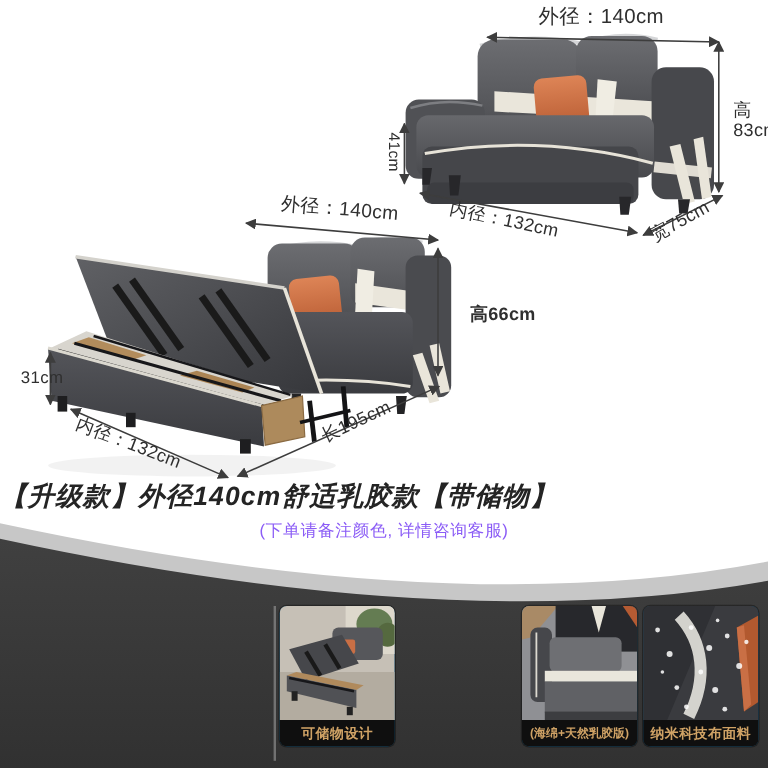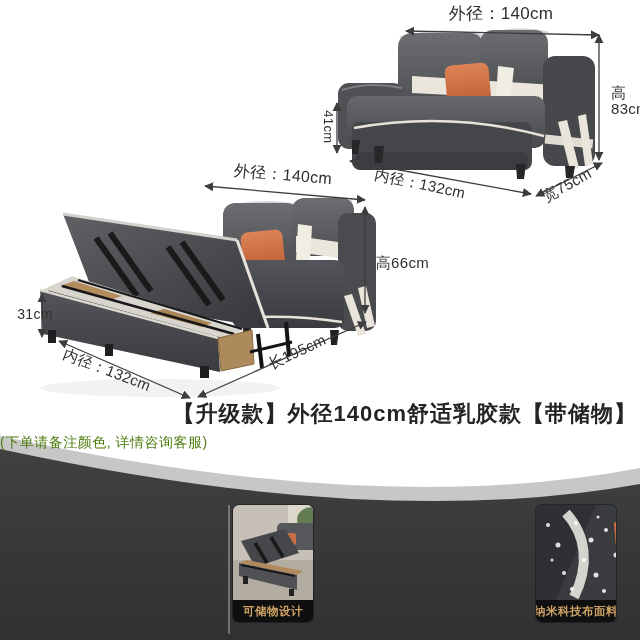--- a/index.html
+++ b/index.html
@@ -15,41 +15,41 @@
     letter-spacing:.3px;line-height:1.05;white-space:nowrap;
   }
   .t-outer{left:439px;top:5px;width:124px;font-size:17px;}
   .t-height{left:611px;top:85px;width:34px;text-align:left;}
   .t-height span{display:block;}
   .t-41{left:309px;top:120px;width:38px;font-size:13px;transform:rotate(90deg);transform-origin:center;}
   .t-inner{left:367px;top:176px;width:106px;transform:rotate(12deg);}
   .t-depth{left:539px;top:177px;width:56px;transform:rotate(-29deg);}
   .l-outer{left:231px;top:167px;width:104px;font-size:16px;transform:rotate(5deg);}
   .l-31{left:15px;top:307px;width:40px;font-size:14px;}
-  .l-66{left:373px;top:255px;width:56px;text-align:right;}
+  .l-66{left:391px;top:255px;width:56px;text-align:center;font-weight:bold;}
   .l-inner{left:54px;top:362px;width:106px;transform:rotate(21deg);}
   .l-195{left:263px;top:344px;width:68px;transform:rotate(-25deg);}
 
   
   .banner-title{
-    position:absolute;left:0;top:399px;width:637px;text-align:right;
-    font-size:22px;font-weight:bold;color:#242424;letter-spacing:1px;
+    position:absolute;left:0;top:399px;width:637px;text-align:left;
+    font-size:22px;font-weight:bold;color:#242424;letter-spacing:1px;font-style:italic;
   }
   .banner-subtitle{
-    position:absolute;left:0;top:434px;width:640px;text-align:left;
-    font-size:14px;color:#4d7c0f;letter-spacing:.5px;
+    position:absolute;left:0;top:434px;width:640px;text-align:center;
+    font-size:14px;color:#8b5cf6;letter-spacing:.5px;
   }
 
   
   .strip-divider{
     position:absolute;left:228px;top:505px;width:2px;height:129px;
     background:#949494;opacity:.65;
   }
   .card{
-    position:absolute;top:505px;width:80px;height:117px;border-radius:6px;
+    position:absolute;top:505px;width:96px;height:117px;border-radius:6px;
     overflow:hidden;background:#0c4a6e;box-shadow:0 0 0 1px rgba(0,0,0,.35);
   }
   .card svg{display:block;width:96px;height:95px;}
   .card-1{left:233px;} .card-2{left:334px;} .card-3{left:435px;} .card-4{left:536px;}
   .caption{
     height:22px;background:#0f0f0f;color:#cfa265;font-size:11.5px;font-weight:bold;
     display:flex;align-items:center;justify-content:center;letter-spacing:.5px;white-space:nowrap;
   }
   .caption.small{font-size:10px;letter-spacing:0;}
 </style>
@@ -210,20 +210,36 @@
       <polygon points="6,58 64,70 70,66 14,55" fill="#b08a5c"></polygon>
       <polygon points="6,58 64,70 64,85 6,71" fill="#505155"></polygon>
       <line x1="8" y1="60" x2="62" y2="71" stroke="#17171a" stroke-width="2"></line>
       <rect x="10" y="71" width="5" height="8" fill="#222222"></rect>
       <rect x="56" y="84" width="5" height="7" fill="#222222"></rect>
     </svg>
     <div class="caption">可储物设计</div>
   </div>
 
 
+  <div class="card card-3">
+    <svg viewBox="0 0 96 95">
+      <rect width="96" height="95" fill="#8f9094"></rect>
+      <polygon points="0,0 30,0 8,26 0,28" fill="#a98a66"></polygon>
+      <rect x="28" width="68" height="38" fill="#27282c"></rect>
+      <path d="M58,0 L70,0 L64,22 Z" fill="#e8e5da"></path>
+      <polygon points="84,0 96,0 96,18" fill="#b55b33"></polygon>
+      <rect x="7" y="18" width="18" height="62" rx="6" fill="#46474b"></rect>
+      <line x1="12" y1="22" x2="12" y2="76" stroke="#dcd9d0" stroke-width="1.5"></line>
+      <rect x="23" y="26" width="60" height="29" rx="5" fill="#6e6f73"></rect>
+      <rect x="19" y="54" width="77" height="9" fill="#e9e6dc"></rect>
+      <rect x="19" y="63" width="77" height="26" fill="#606165"></rect>
+      <rect x="19" y="88" width="77" height="7" fill="#3c3d40"></rect>
+    </svg>
+    <div class="caption small">(海绵+天然乳胶版)</div>
+  </div>
 
   <div class="card card-4">
     <svg viewBox="0 0 96 95">
       <rect width="96" height="95" fill="#3a3b3f"></rect>
       <polygon points="0,0 60,0 20,95 0,95" fill="#2f3034"></polygon>
       <path d="M30,8 C50,30 54,60 38,92" stroke="#e6e4de" stroke-width="10" fill="none" opacity=".9"></path>
       <polygon points="78,18 96,8 96,80 84,88" fill="#b2592f"></polygon>
       <polygon points="78,18 84,16 90,82 84,88" fill="#c96f45"></polygon>
       <g fill="#ffffff" opacity=".85">
         <circle cx="12" cy="20" r="2"></circle>

